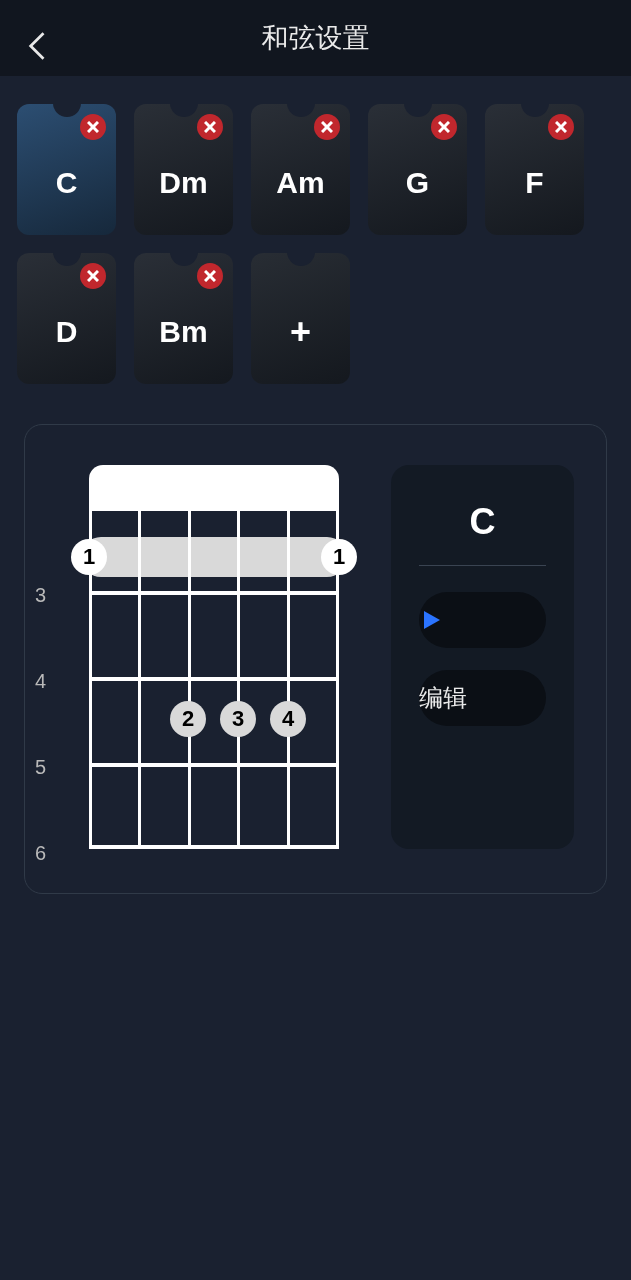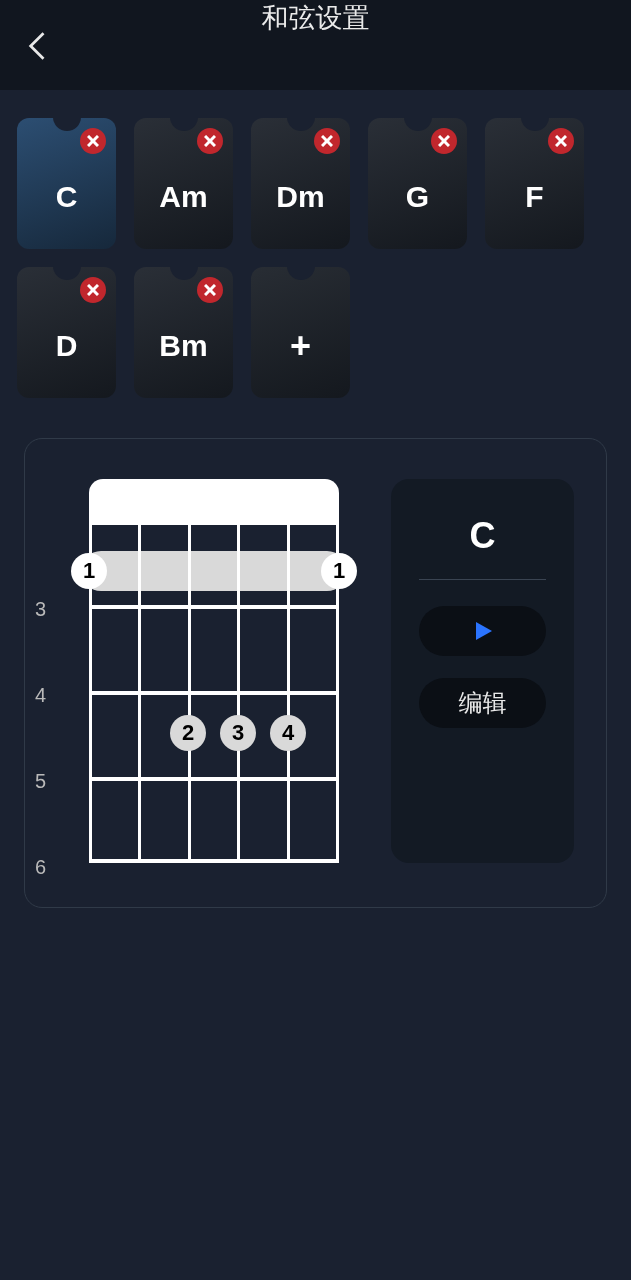--- a/index.html
+++ b/index.html
@@ -7,23 +7,23 @@
     width: 631px;
     height: 1280px;
     background: #1a2130;
     font-family: -apple-system, "Segoe UI", Arial, sans-serif;
     color: #fff;
     overflow: hidden;
   }
 
   
   .header {
-    height: 90px;
+    height: 76px;
     display: flex;
-    align-items: flex-start;
+    align-items: center;
     justify-content: center;
     position: relative;
     background: #11161f;
   }
   .back-btn {
     position: absolute;
     left: 20px;
     top: 28px;
     width: 36px; height: 36px;
     display:flex; align-items:center; justify-content:center;
@@ -159,24 +159,24 @@
     flex:1;
     background:#131a24;
     border-radius:18px;
     padding:36px 28px 60px 28px;
     display:flex; flex-direction:column; align-items:center;
   }
   .side-chord-name{ font-size:36px; font-weight:700; }
   .side-divider{ width:100%; height:1px; background:#3a4452; margin:22px 0 26px 0;}
   .ctrl-btn{
     width:100%;
-    height:50px;
+    height:56px;
     border-radius:32px;
     background:#0b0f15;
-    display:flex; align-items:center; justify-content:center;
+    display:flex; align-items:center; 
     margin-bottom:22px;
   }
   .ctrl-btn.play svg{ width:24px; height:24px; }
   .ctrl-btn span{ font-size:24px; color:#eaeaea; }
 </style>
 </head>
 <body>
 
 <div class="header">
   <div class="back-btn">
@@ -198,30 +198,30 @@
       </div>
       <div class="chord-label">C</div>
     </div>
     <div class="chord-tile">
       <div class="remove-btn">
         <svg viewBox="0 0 12 12">
           <line x1="1" y1="1" x2="11" y2="11"></line>
           <line x1="11" y1="1" x2="1" y2="11"></line>
         </svg>
       </div>
+      <div class="chord-label">Dm</div>
+    </div>
+    <div class="chord-tile">
+      <div class="remove-btn">
+        <svg viewBox="0 0 12 12">
+          <line x1="1" y1="1" x2="11" y2="11"></line>
+          <line x1="11" y1="1" x2="1" y2="11"></line>
+        </svg>
+      </div>
       <div class="chord-label">Am</div>
-    </div>
-    <div class="chord-tile">
-      <div class="remove-btn">
-        <svg viewBox="0 0 12 12">
-          <line x1="1" y1="1" x2="11" y2="11"></line>
-          <line x1="11" y1="1" x2="1" y2="11"></line>
-        </svg>
-      </div>
-      <div class="chord-label">Dm</div>
     </div>
     <div class="chord-tile">
       <div class="remove-btn">
         <svg viewBox="0 0 12 12">
           <line x1="1" y1="1" x2="11" y2="11"></line>
           <line x1="11" y1="1" x2="1" y2="11"></line>
         </svg>
       </div>
       <div class="chord-label">G</div>
     </div>

